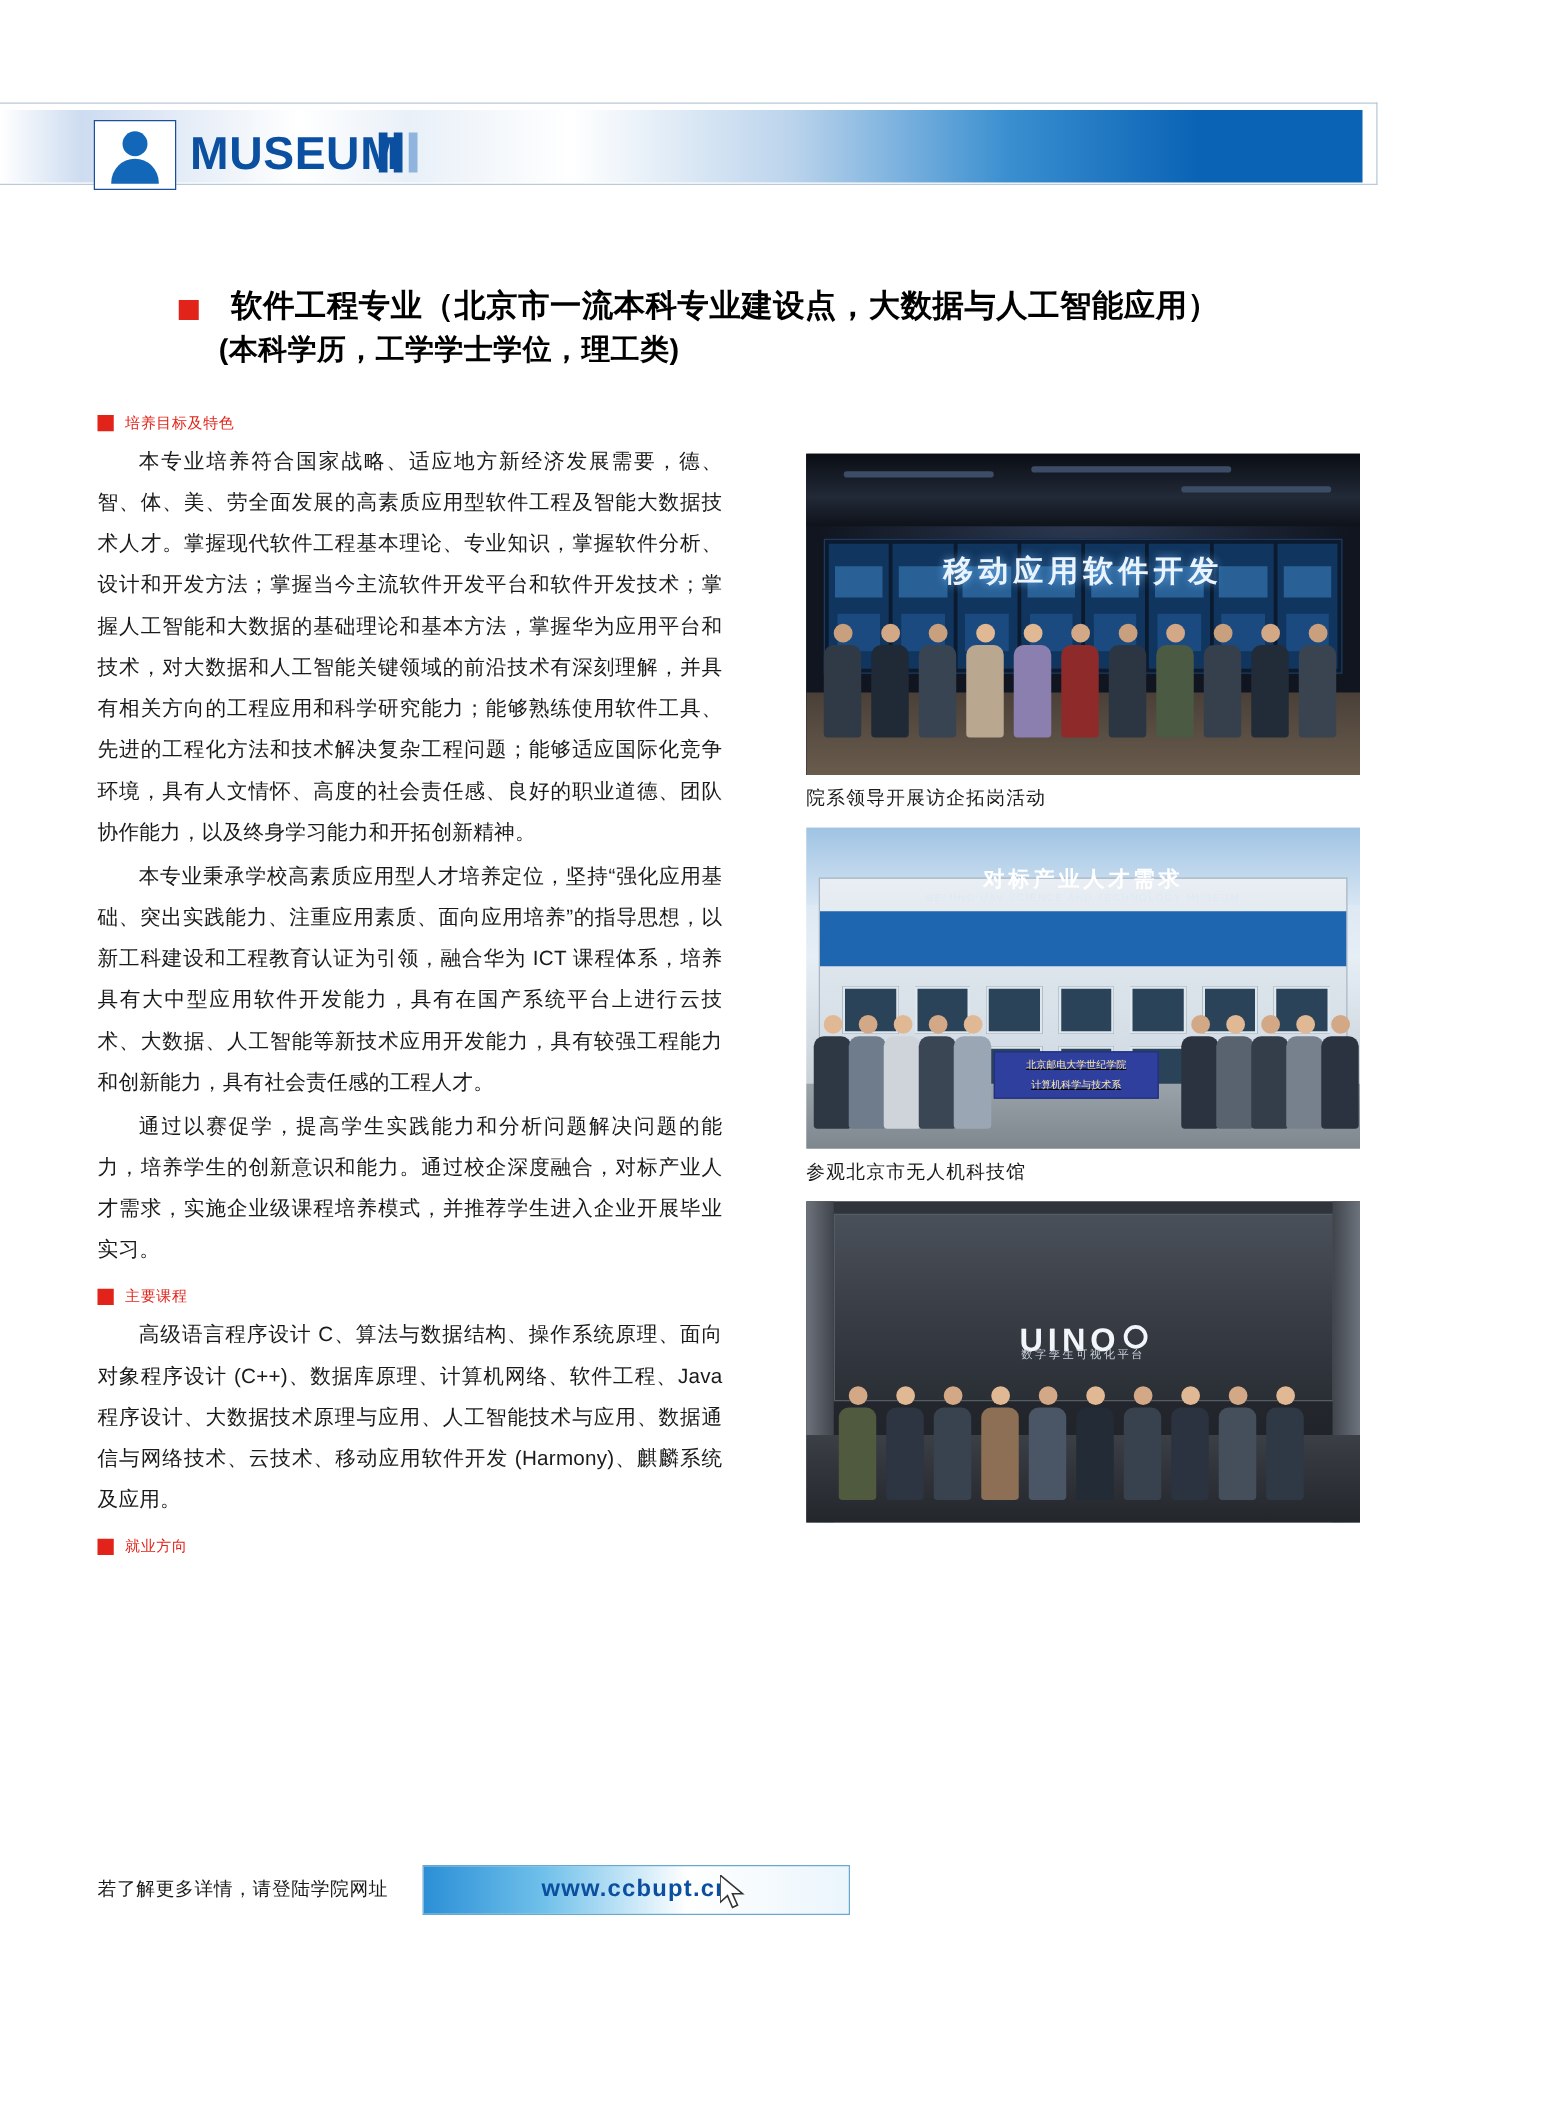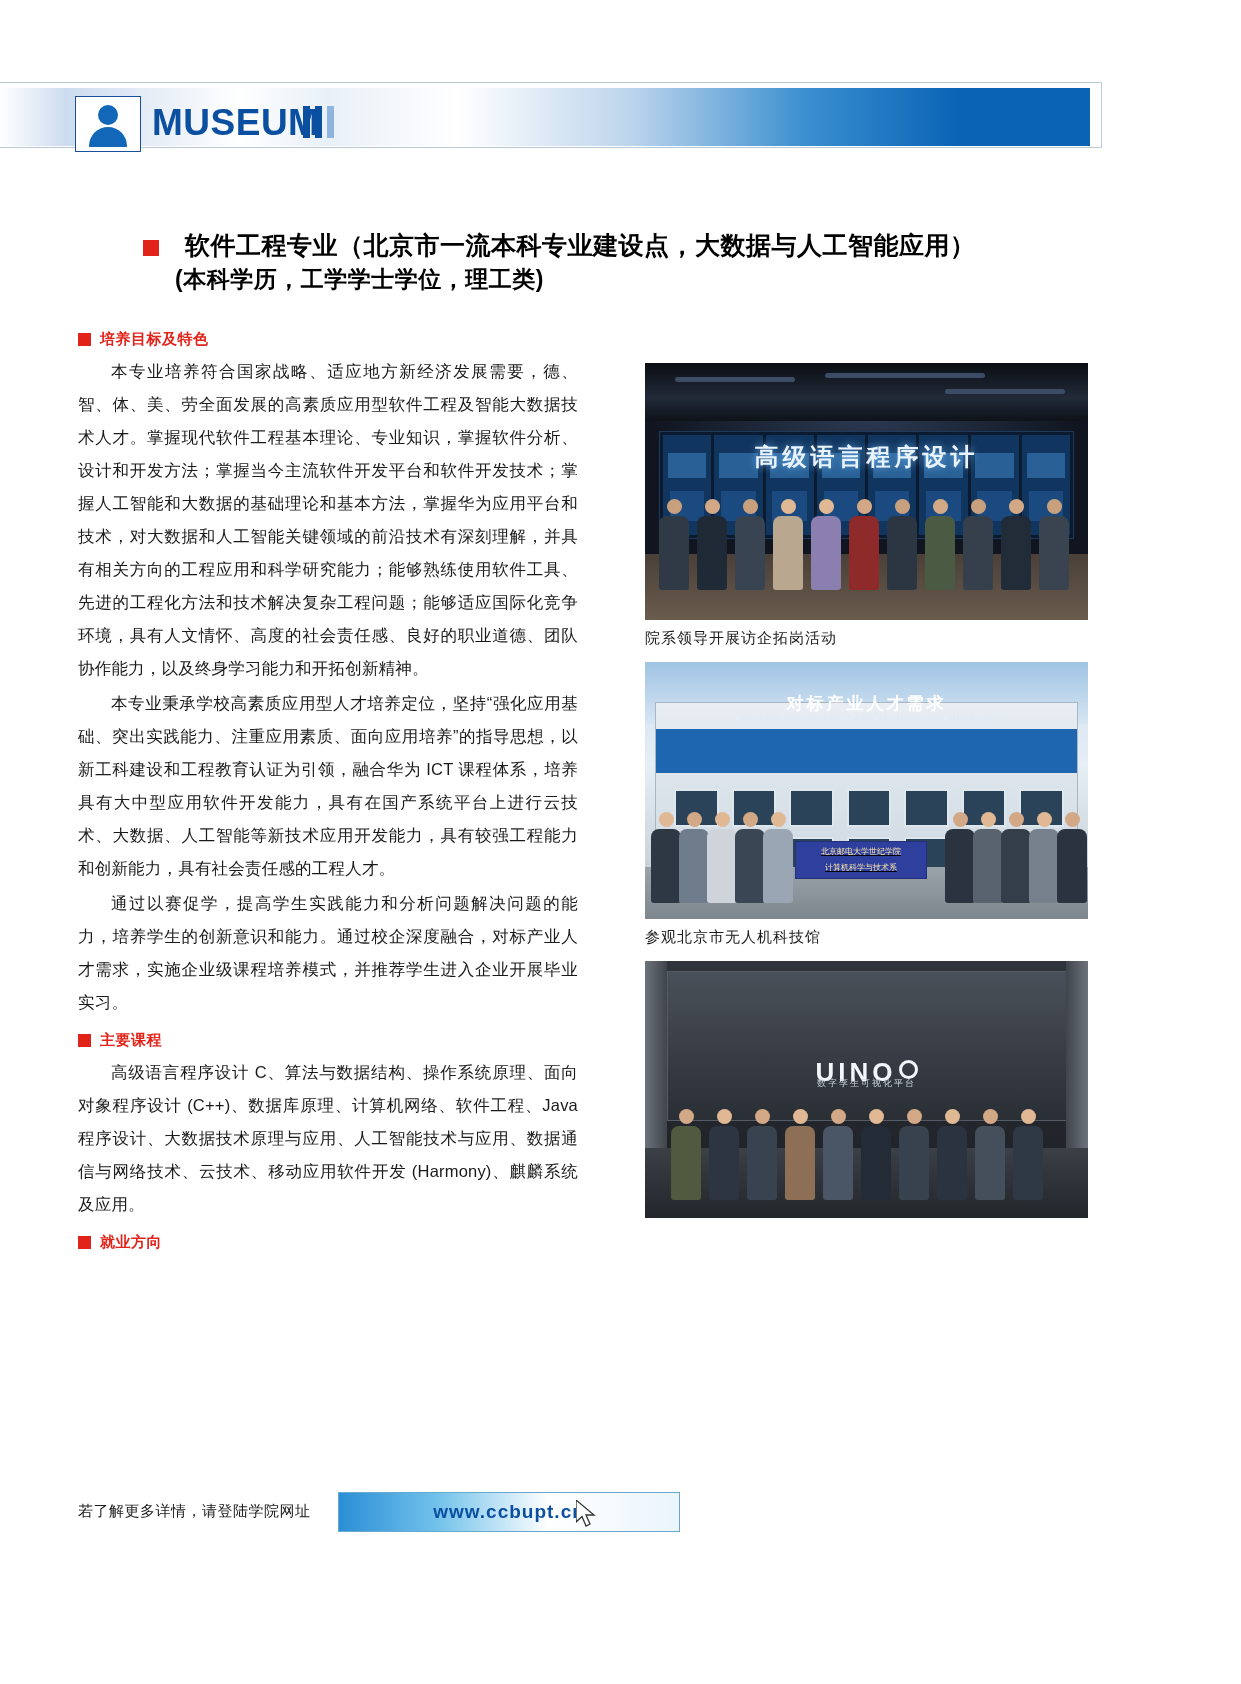--- a/index.html
+++ b/index.html
@@ -140,22 +140,22 @@
     margin: 0 0 6px 0;
   }
   .section-head .sq {
     width: 13px;
     height: 13px;
     background: #e2231a;
     margin-right: 9px;
     flex: none;
   }
   .section-head .txt {
-    font-size: 15px;
-    font-weight: bold;
+    font-size: 12px;
+    font-weight: normal;
     color: #e2231a;
     letter-spacing: 0.5px;
   }
   .para {
     font-size: 16.5px;
     line-height: 33px;
     color: #1a1a1a;
     text-align: justify;
     text-indent: 2em;
     margin: 0;
@@ -426,21 +426,21 @@
       <div class="screenwall">
         <div class="scr"></div>
           <div class="scr"></div>
           <div class="scr"></div>
         <div class="scr"></div>
           <div class="scr"></div>
           <div class="scr"></div>
         <div class="scr"></div>
           <div class="scr"></div>
       </div>
-      <div class="bigtitle">高级语言程序设计</div>
+      <div class="bigtitle">移动应用软件开发</div>
       <div class="floor"></div>
       <div class="people">
         <div class="person" style="left:14px;">
             <div class="h" style="background:#c9a07e;"></div>
             <div class="b" style="background:#2f3a46;"></div>
           </div>
         <div class="person" style="left:52px;">
             <div class="h" style="background:#d3a886;"></div>
             <div class="b" style="background:#1f2a36;"></div>
           </div>

